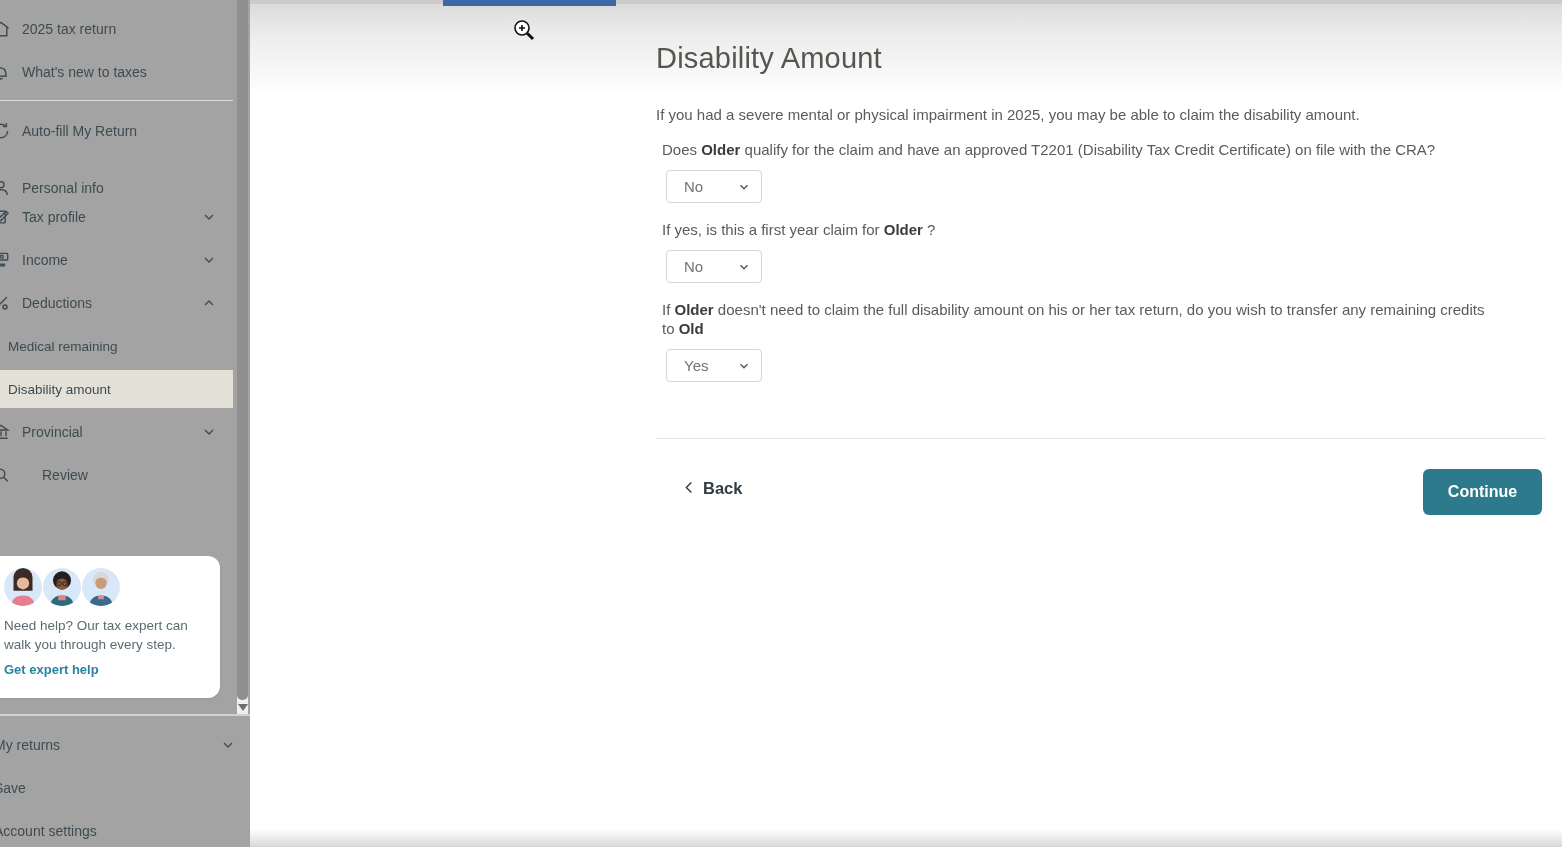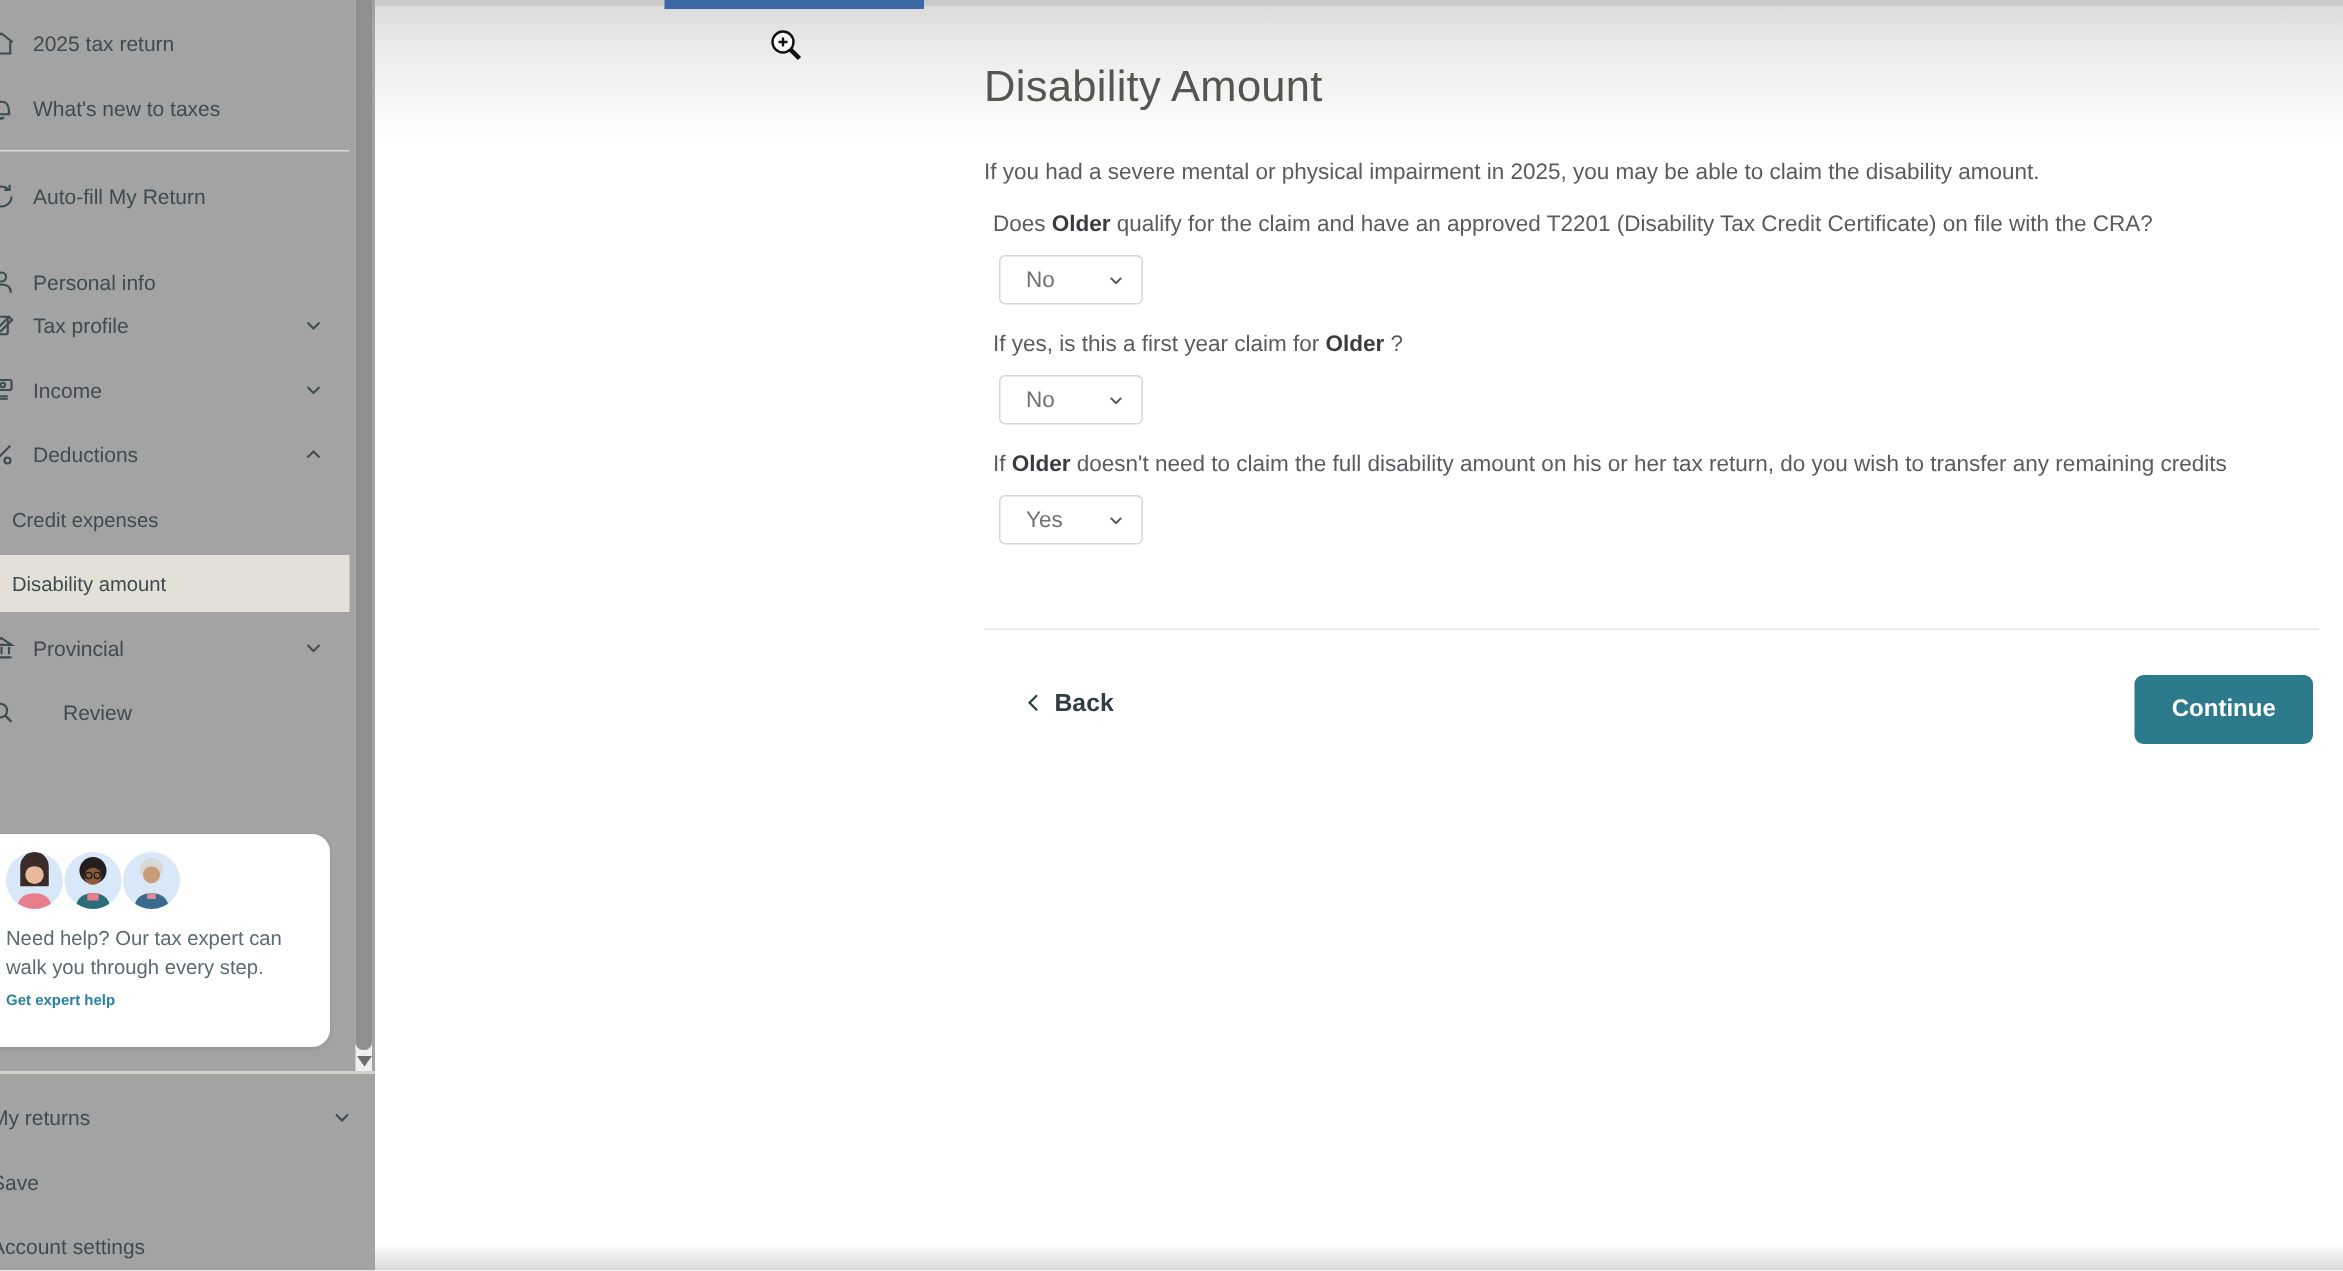--- a/index.html
+++ b/index.html
@@ -16,21 +16,21 @@
   .nav-chevron svg { width:16px; height:16px; display:block; }
   .sub-item { position:absolute; left:0; width:233px; height:38px; display:flex; align-items:center; padding-left:8px; font-size:13.5px; color:#3e4b50; cursor:pointer; }
   .sub-item.selected { background:#e3e1d7; }
   .side-divider { position:absolute; left:0; width:233px; height:1px; background:#dcdad0; }
 
   .help-card { position:absolute; left:-12px; top:556px; width:232px; height:142px; background:#ffffff; border-radius:12px; box-shadow:0 1px 3px rgba(0,0,0,0.08); padding:12px 0 0 16px; }
   .avatars { display:flex; }
   .avatar { width:38px; height:38px; border-radius:50%; background:#d9e8f8; overflow:hidden; margin-right:1px; }
   .avatar svg { width:38px; height:38px; display:block; }
   .help-text { margin-top:10px; font-size:13.5px; line-height:19px; color:#5a6b70; width:200px; }
-  .help-link { margin-top:8px; font-size:10px; font-weight:bold; color:#2783a1; cursor:pointer; display:inline-block; }
+  .help-link { margin-top:8px; font-size:13px; font-weight:bold; color:#2783a1; cursor:pointer; display:inline-block; }
 
   .scrollbar-track { position:absolute; left:237px; top:0; width:11px; height:714px; background:#efefef; }
   .scrollbar-thumb { position:absolute; left:237px; top:0; width:11px; height:700px; background:#8f8f8f; border-radius:0 0 5px 5px; cursor:pointer; }
   .scroll-arrow { position:absolute; left:238px; top:704px; width:0; height:0; border-left:5px solid transparent; border-right:5px solid transparent; border-top:7px solid #6e6e6e; cursor:pointer; }
   .bottom-divider { position:absolute; left:0; top:714px; width:250px; height:2px; background:#d5d3c9; }
   .bottom-item { position:absolute; left:0; width:248px; height:38px; display:flex; align-items:center; color:#3e4b50; font-size:14px; cursor:pointer; }
   .bottom-item .nav-label { margin-left:-6px; }
 
   
   .main { position:absolute; left:250px; top:0; right:0; bottom:0; background:linear-gradient(#d9d9d9 0px, #ececec 35px, #ffffff 95px); }
@@ -147,21 +147,21 @@
         </span>
       <span class="nav-label">Deductions</span>
       <span class="nav-chevron">
           <svg viewBox="0 0 24 24" fill="none" stroke="currentColor" stroke-width="2">
             <polyline points="6,15 12,9 18,15"></polyline>
           </svg>
         </span>
     </div>
 
     <div class="sub-item" style="top:327px;">
-      <span>Credit expenses</span>
+      <span>Medical remaining</span>
     </div>
 
     <div class="sub-item selected" style="top:370px;">
       <span>Disability amount</span>
     </div>
 
     <div class="nav-item" style="top:413px;">
       <span class="nav-icon">
           <svg viewBox="0 0 24 24" fill="none" stroke="currentColor" stroke-width="1.7">
             <path d="M4 9.5 L12 4 L20 9.5 Z"></path>
@@ -275,20 +275,21 @@
         <span>No</span>
         <span class="sel-chevron">
             <svg viewBox="0 0 24 24" fill="none" stroke="currentColor" stroke-width="2.4">
               <polyline points="6,9 12,15 18,9"></polyline>
             </svg>
           </span>
       </div>
 
       <div class="question">
         <div><span>If </span><b>Older</b><span> doesn't need to claim the full disability amount on his or her tax return, do you wish to transfer any remaining credits</span></div>
+        <div><span>to </span><b>Old</b></div>
       </div>
       <div class="select-box">
         <span>Yes</span>
         <span class="sel-chevron">
             <svg viewBox="0 0 24 24" fill="none" stroke="currentColor" stroke-width="2.4">
               <polyline points="6,9 12,15 18,9"></polyline>
             </svg>
           </span>
       </div>
 

